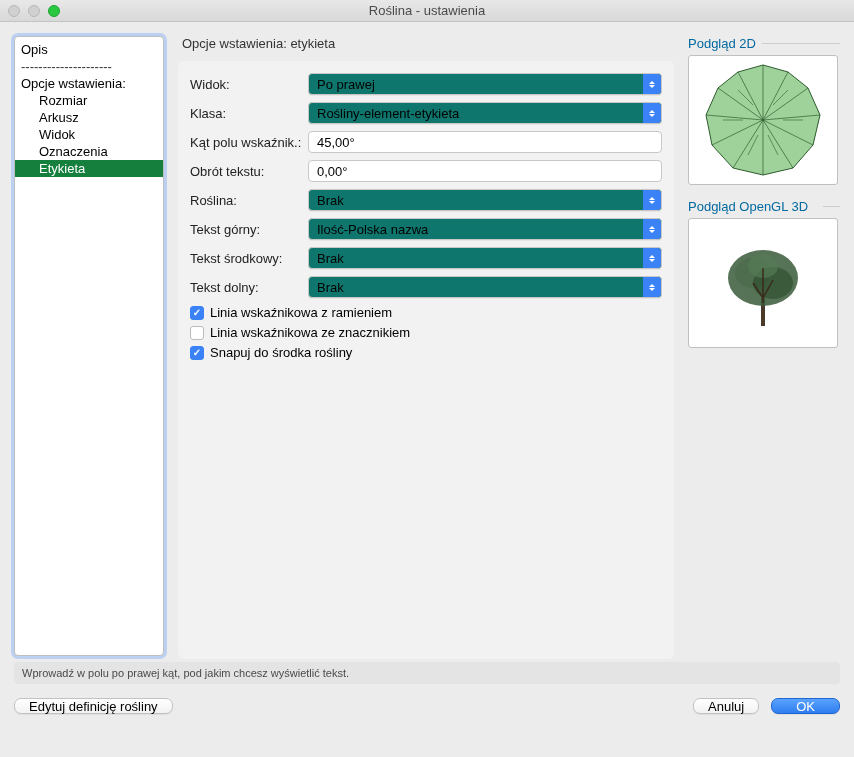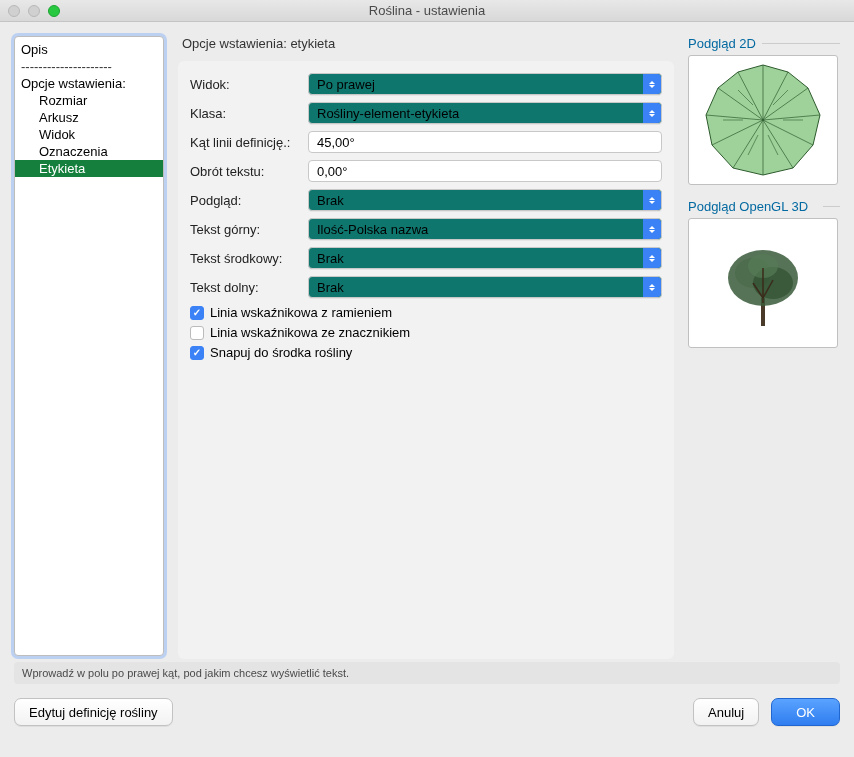--- a/index.html
+++ b/index.html
@@ -148,21 +148,21 @@
     padding:5px 8px;
     font-size:11px;
     color:#4a4a4a;
   }
   .button-bar {
     display:flex;
     justify-content:space-between;
     padding: 14px;
   }
   .btn {
-    height:28px;
+    height:16px;
     padding:0 14px;
     border-radius:7px;
     border:1px solid #c2c2c2;
     background:linear-gradient(#fff,#f2f2f2);
     font-size:13px;
     display:flex; align-items:center;
     box-shadow: 0 1px 0 rgba(0,0,0,0.06);
     cursor:default;
   }
   .btn.primary {
@@ -215,35 +215,35 @@
 
         <div class="row">
           <label>Klasa:</label>
           <div class="select">
             <span>Rośliny-element-etykieta</span>
             <span class="arrow"></span>
           </div>
         </div>
 
         <div class="row">
-          <label>Kąt linii definicję.:</label>
+          <label>Kąt polu wskaźnik.:</label>
           <div class="textfield">
             <span>45,00°</span>
           </div>
         </div>
 
         <div class="row">
           <label>Obrót tekstu:</label>
           <div class="textfield">
             <span>0,00°</span>
           </div>
         </div>
 
         <div class="row">
-          <label>Podgląd:</label>
+          <label>Roślina:</label>
           <div class="select">
             <span>Brak</span>
             <span class="arrow"></span>
           </div>
         </div>
 
         <div class="row">
           <label>Tekst górny:</label>
           <div class="select">
             <span>Ilość-Polska nazwa</span>

